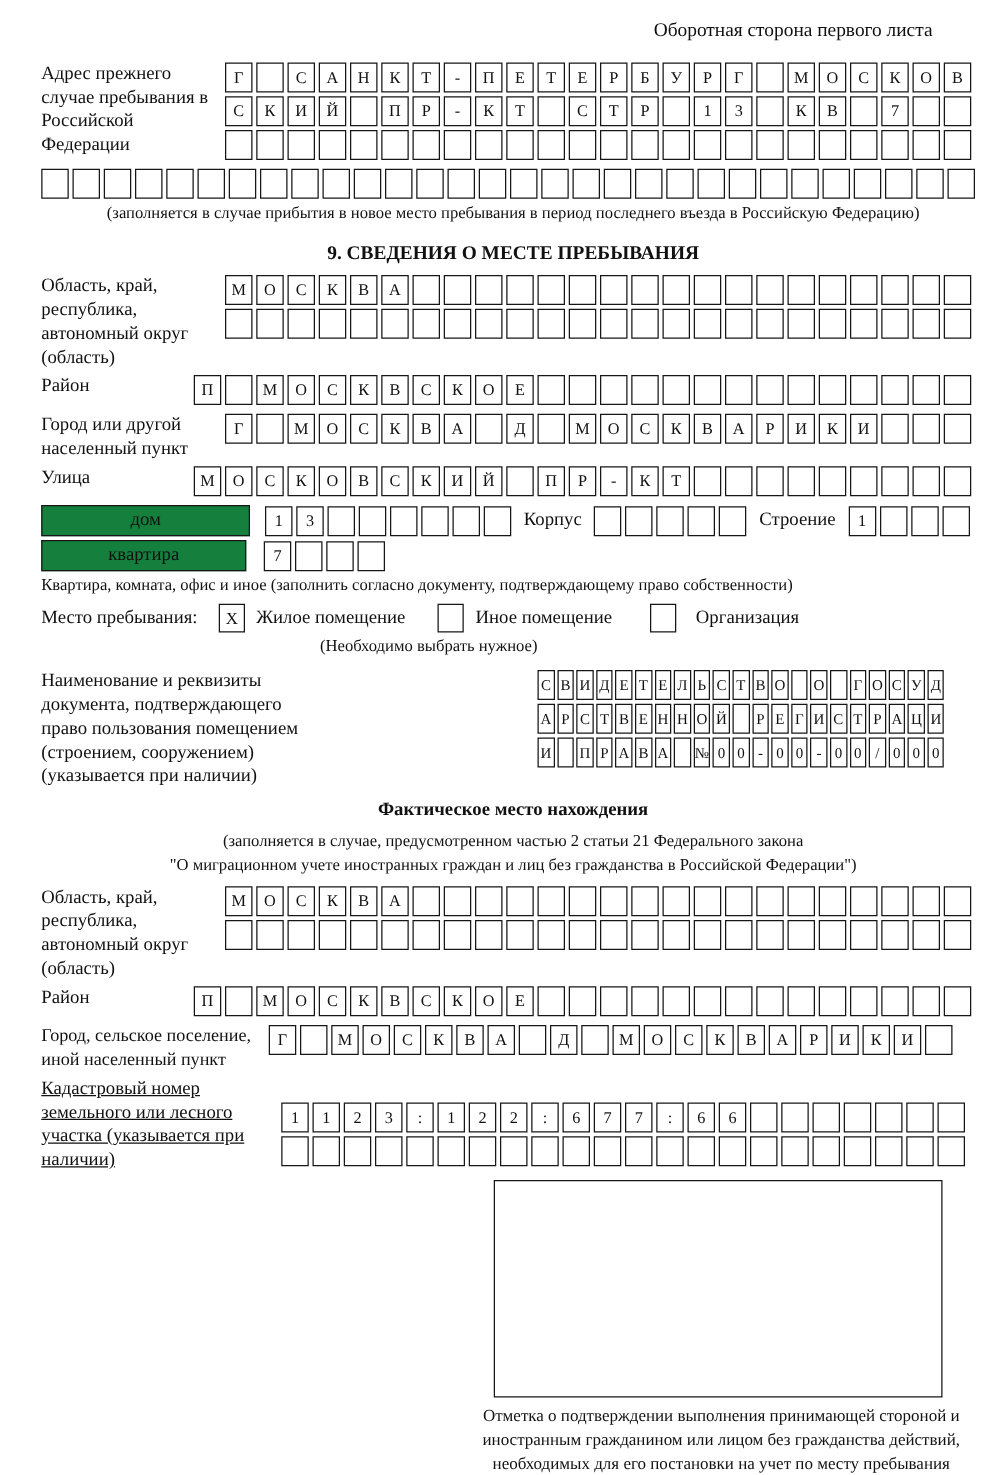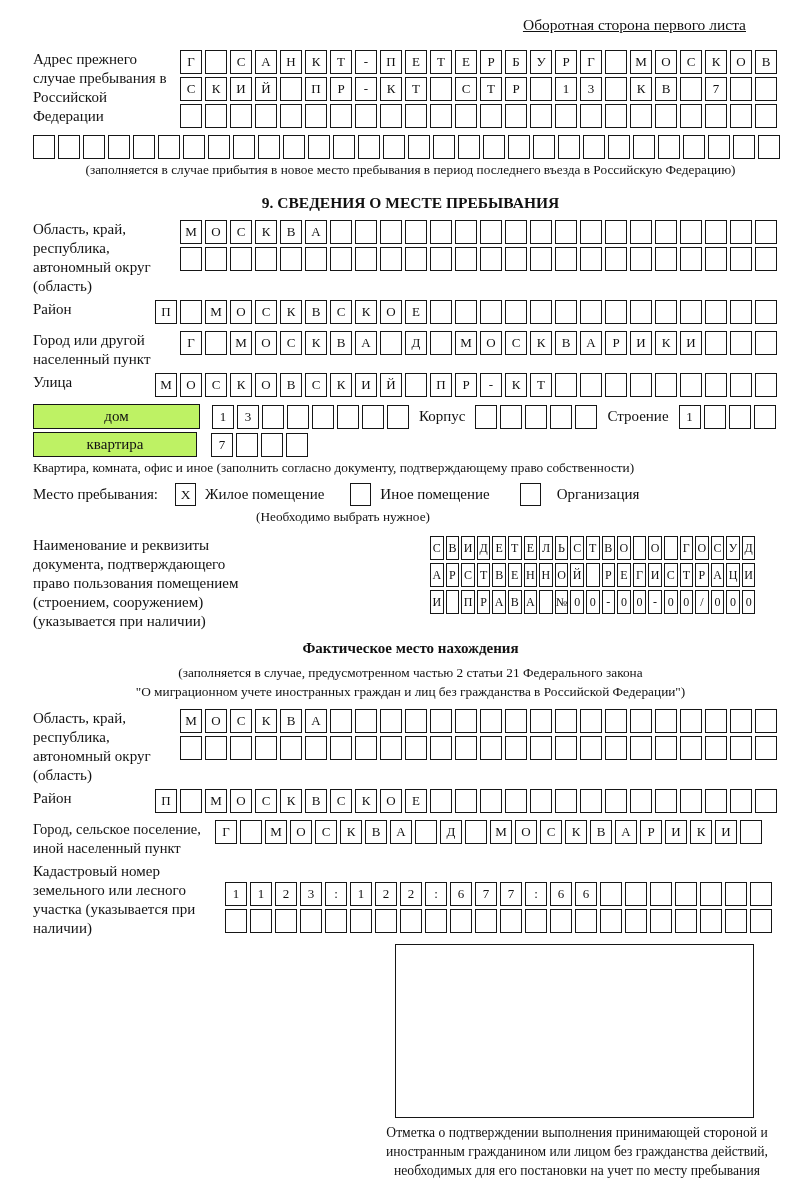--- a/index.html
+++ b/index.html
@@ -1,36 +1,36 @@
 <!DOCTYPE html>
 <html><head>
 <meta charset="utf-8">
 <style>
   html,body{margin:0;padding:0;background:#fff;}
   .page{position:relative;width:800px;height:1180px;box-sizing:border-box;
         padding:16px 12px 0 33px;overflow:hidden;background:#fff;color:#111;
         font-family:"Liberation Serif","DejaVu Serif",serif;}
-  .hdr{text-align:right;padding-right:42px;font-size:15.5px;margin-bottom:16px;text-decoration:underline;}
+  .hdr{text-align:right;padding-right:42px;font-size:15.5px;margin-bottom:16px;}
   .frow{display:flex;align-items:flex-start;margin-bottom:4px;}
   .flabel{font-size:15px;line-height:19px;flex:none;}
-  .w147{width:147px;} .w122{width:122px;} .w182{width:182px;} .w192{width:192px;}
+  .w147{width:147px;} .w122{width:122px;} .w182{width:182px;} .w192{width:192px;text-decoration:underline;}
   .doclbl{width:397px;box-sizing:border-box;padding-right:183px;}
   .f145{font-size:14.5px;}
   .rows{display:flex;flex-direction:column;}
   .boxrow{display:flex;gap:3px;margin-bottom:3px;}
   .boxrow.ngap{gap:2px;}
   .cell{box-sizing:border-box;flex:none;width:22px;height:24px;border:1.6px solid #161616;
         display:flex;align-items:center;justify-content:center;font-size:13px;background:#fff;}
   .cell-n{width:13.6px;font-size:12px;}
   .cap{width:755px;text-align:center;font-size:13.3px;margin:1px 0 16px;}
   .lcap{font-size:13.3px;margin:1px 0 4px;}
   .stitle{width:755px;text-align:center;font-weight:bold;font-size:15.5px;margin:3px 0 8px;}
   .inline-row{display:flex;align-items:center;gap:3px;margin-bottom:3px;}
   .widebox{box-sizing:border-box;height:25px;border:1.7px solid #161616;display:flex;
-           align-items:center;justify-content:center;font-size:15px;flex:none;background:#bef264;}
+           align-items:center;justify-content:center;font-size:15px;flex:none;background:#15803d;}
   .domw{width:167px;margin-right:9px;}
   .kvw{width:164px;margin-right:11px;}
   .inl{font-size:15px;margin:0 7px;flex:none;}
   .mesto{display:flex;align-items:center;margin:7px 0 3px;font-size:15px;}
   .chk{box-sizing:border-box;width:21px;height:23px;border:1.6px solid #161616;flex:none;
        display:flex;align-items:center;justify-content:center;font-size:13.5px;background:#fff;}
   .mnote{margin-left:150px;width:320px;text-align:center;font-size:13.3px;margin-bottom:11px;}
   .ftitle{width:755px;text-align:center;font-weight:bold;font-size:15px;margin:9px 0 6px;}
   .fcap{width:755px;text-align:center;font-size:13.3px;line-height:19px;margin-bottom:8px;}
   .kadrows{margin-top:20px;}

